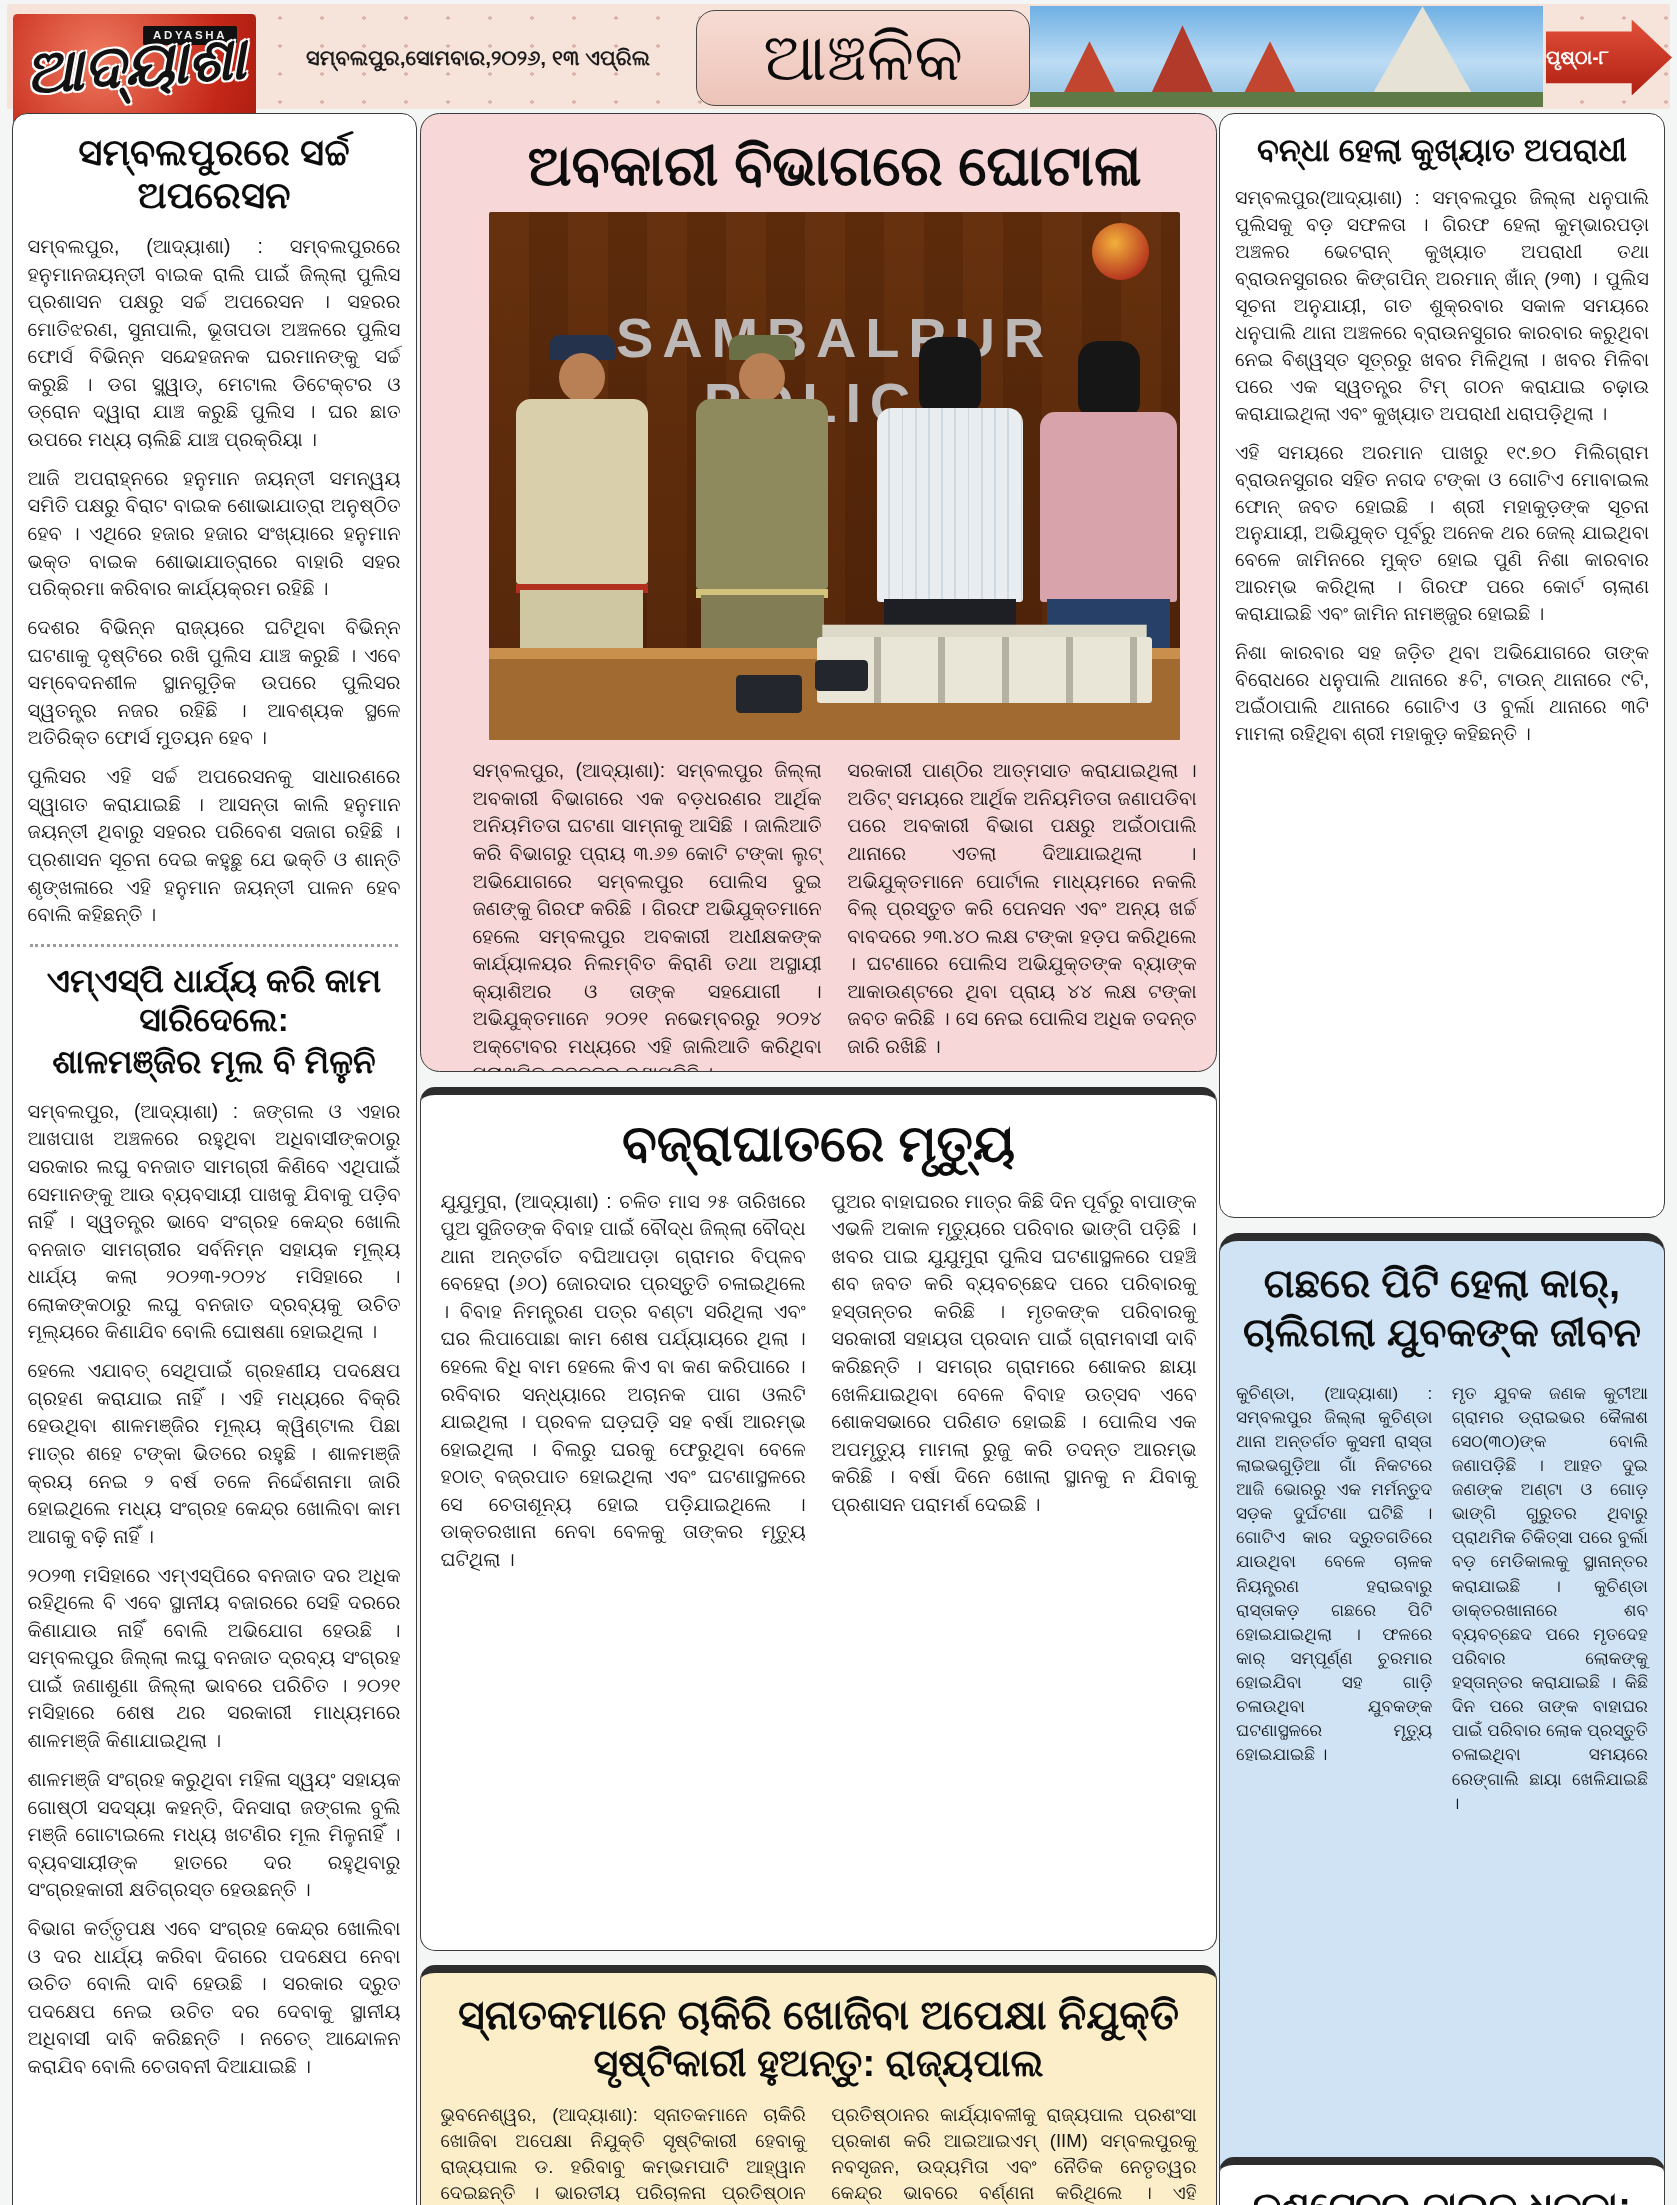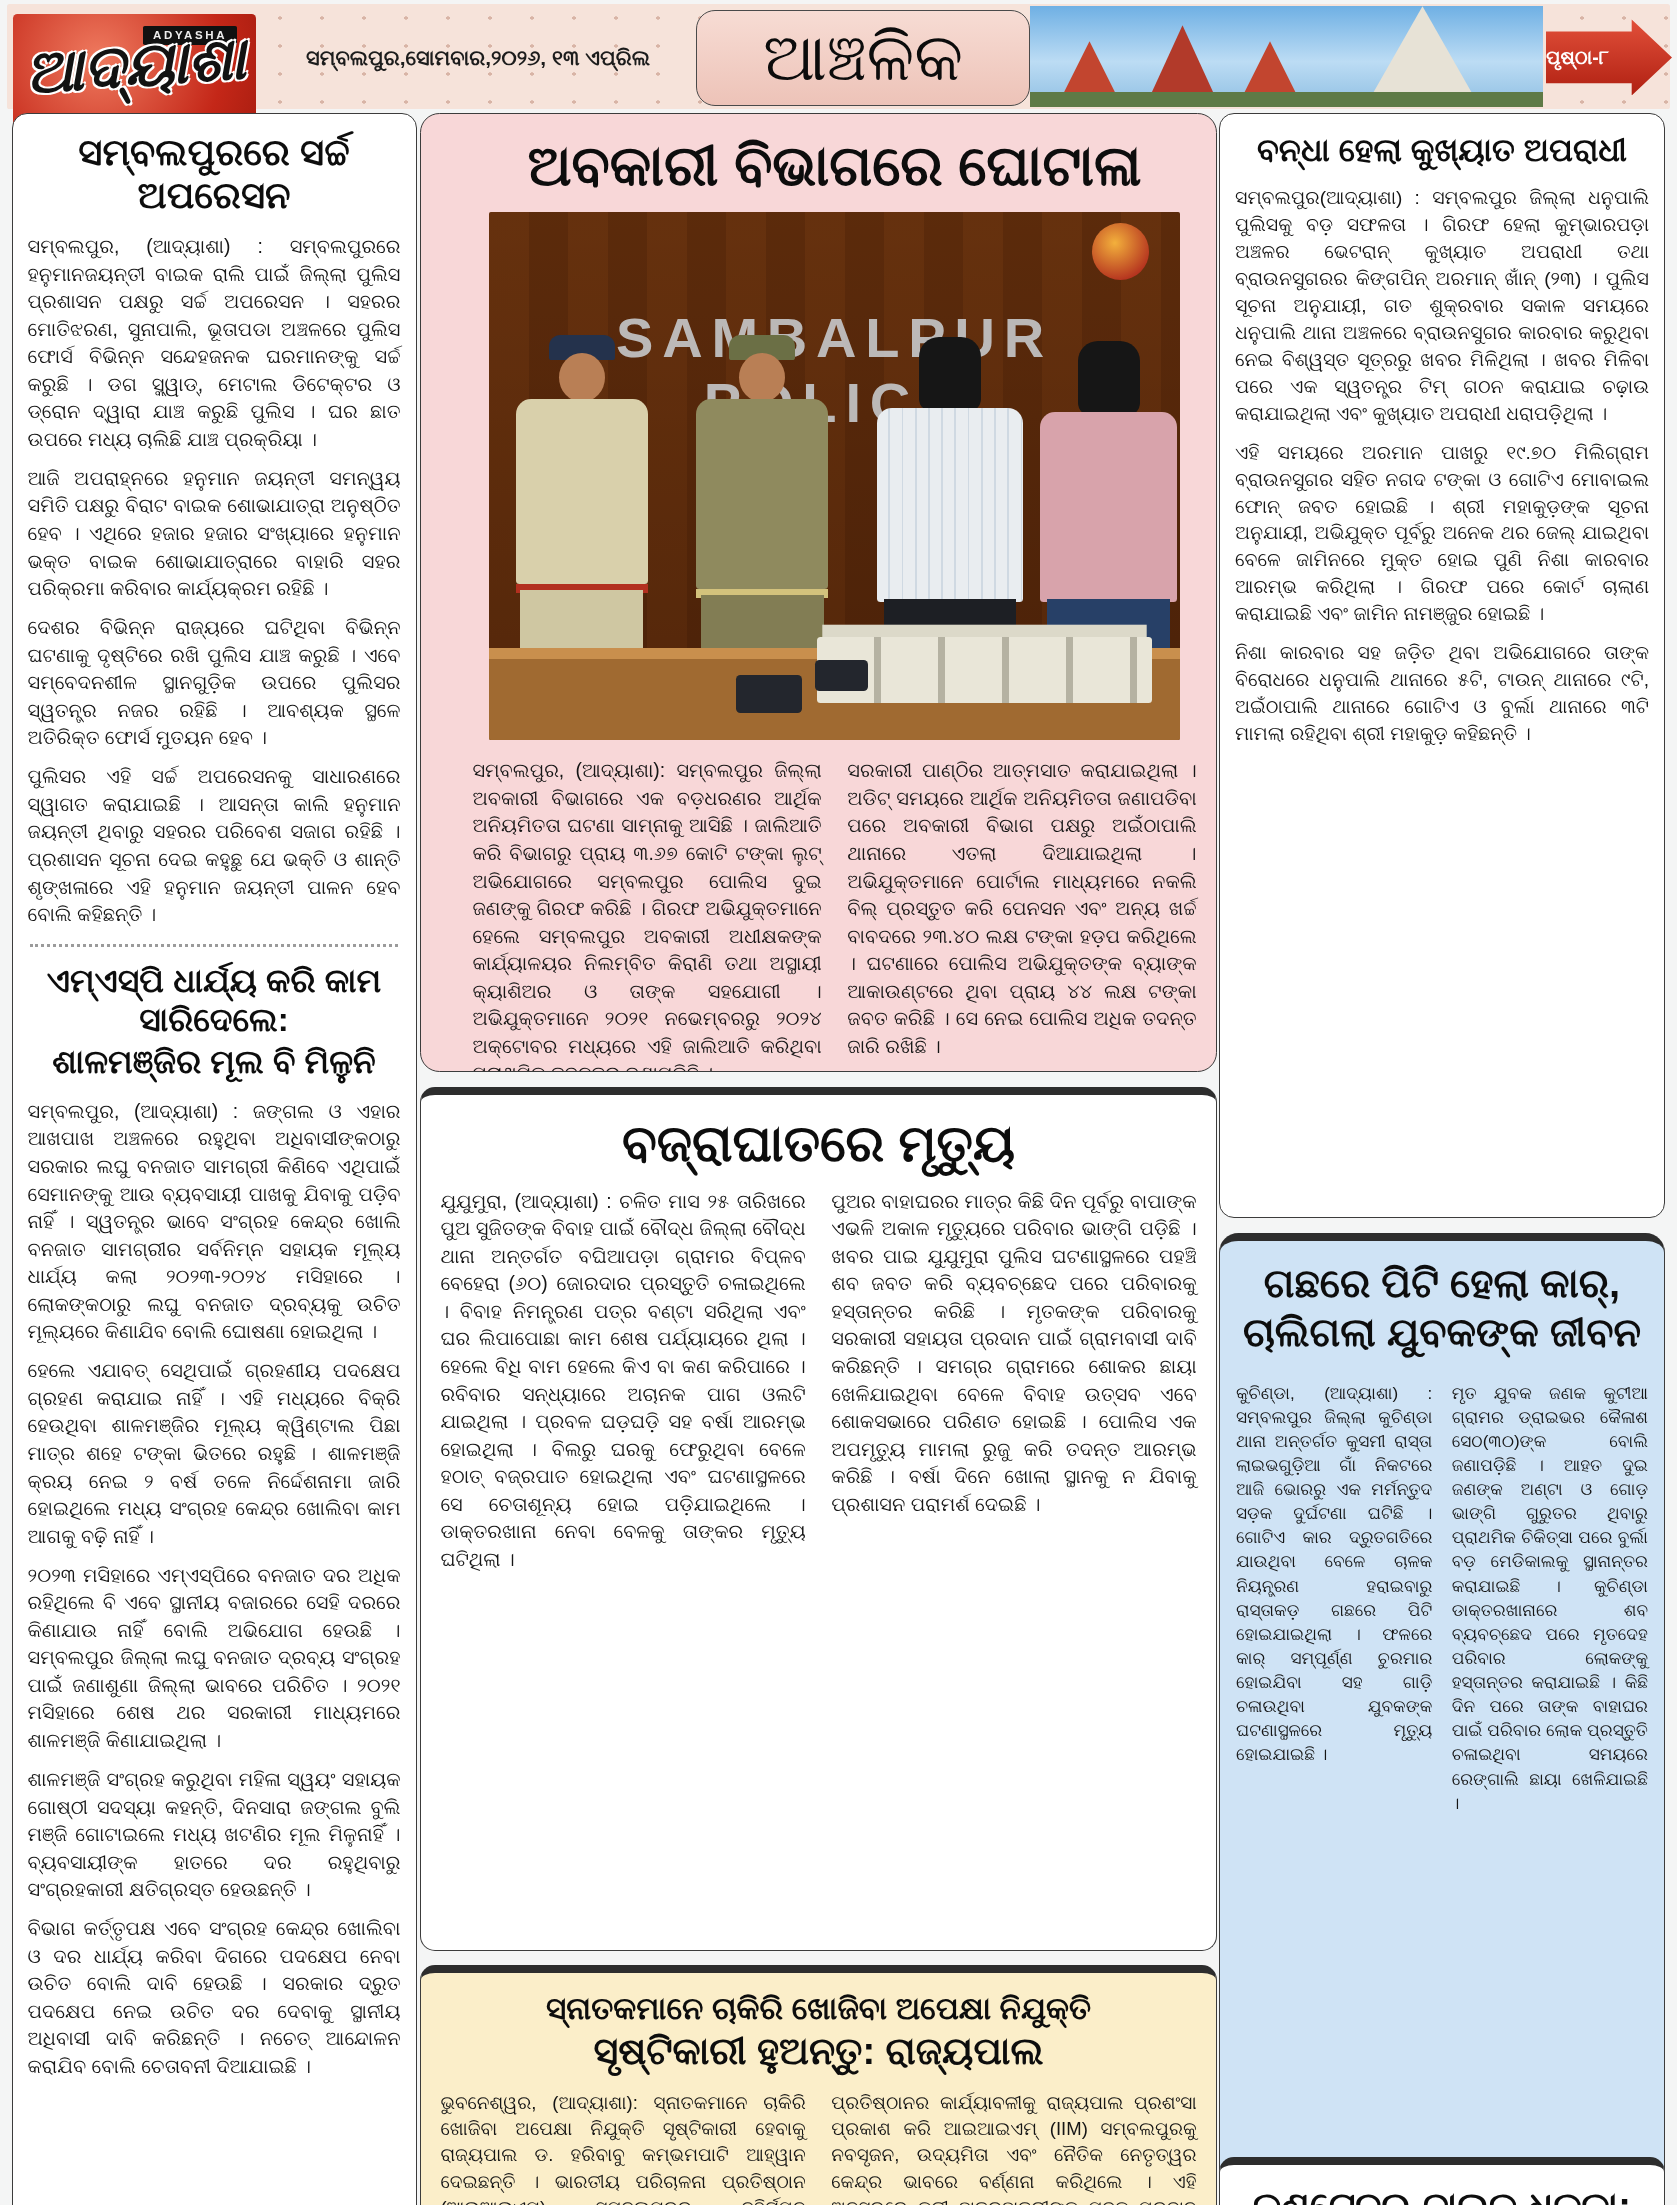--- a/index.html
+++ b/index.html
@@ -172,21 +172,21 @@
 
   <div class="card topbar" style="left:420px;top:1087px;width:797px;height:864px;">
     <div class="headline" style="font-size:51px;margin:19.4px 13.2px 13.2px 13.2px;">ବଜ୍ରାଘାତରେ ମୃତ୍ୟୁ</div>
     <div class="body-text cols2" style="padding:0 19.4px;">
       <p>ଯୁଯୁମୁରା, (ଆଦ୍ୟାଶା) : ଚଳିତ ମାସ ୨୫ ତାରିଖରେ ପୁଅ ସୁଜିତଙ୍କ ବିବାହ ପାଇଁ ବୌଦ୍ଧ ଜିଲ୍ଲା ବୌଦ୍ଧ ଥାନା ଅନ୍ତର୍ଗତ ବଘିଆପଡ଼ା ଗ୍ରାମର ବିପ୍ଳବ ବେହେରା (୬୦) ଜୋରଦାର ପ୍ରସ୍ତୁତି ଚଳାଇଥିଲେ । ବିବାହ ନିମନ୍ତ୍ରଣ ପତ୍ର ବଣ୍ଟା ସରିଥିଲା ଏବଂ ଘର ଲିପାପୋଛା କାମ ଶେଷ ପର୍ଯ୍ୟାୟରେ ଥିଲା । ହେଲେ ବିଧି ବାମ ହେଲେ କିଏ ବା କଣ କରିପାରେ । ରବିବାର ସନ୍ଧ୍ୟାରେ ଅଚାନକ ପାଗ ଓଲଟି ଯାଇଥିଲା । ପ୍ରବଳ ଘଡ଼ଘଡ଼ି ସହ ବର୍ଷା ଆରମ୍ଭ ହୋଇଥିଲା । ବିଲରୁ ଘରକୁ ଫେରୁଥିବା ବେଳେ ହଠାତ୍ ବଜ୍ରପାତ ହୋଇଥିଲା ଏବଂ ଘଟଣାସ୍ଥଳରେ ସେ ଚେତାଶୂନ୍ୟ ହୋଇ ପଡ଼ିଯାଇଥିଲେ । ଡାକ୍ତରଖାନା ନେବା ବେଳକୁ ତାଙ୍କର ମୃତ୍ୟୁ ଘଟିଥିଲା ।</p>
       <p>ପୁଅର ବାହାଘରର ମାତ୍ର କିଛି ଦିନ ପୂର୍ବରୁ ବାପାଙ୍କ ଏଭଳି ଅକାଳ ମୃତ୍ୟୁରେ ପରିବାର ଭାଙ୍ଗି ପଡ଼ିଛି । ଖବର ପାଇ ଯୁଯୁମୁରା ପୁଲିସ ଘଟଣାସ୍ଥଳରେ ପହଞ୍ଚି ଶବ ଜବତ କରି ବ୍ୟବଚ୍ଛେଦ ପରେ ପରିବାରକୁ ହସ୍ତାନ୍ତର କରିଛି । ମୃତକଙ୍କ ପରିବାରକୁ ସରକାରୀ ସହାୟତା ପ୍ରଦାନ ପାଇଁ ଗ୍ରାମବାସୀ ଦାବି କରିଛନ୍ତି । ସମଗ୍ର ଗ୍ରାମରେ ଶୋକର ଛାୟା ଖେଳିଯାଇଥିବା ବେଳେ ବିବାହ ଉତ୍ସବ ଏବେ ଶୋକସଭାରେ ପରିଣତ ହୋଇଛି । ପୋଲିସ ଏକ ଅପମୃତ୍ୟୁ ମାମଲା ରୁଜୁ କରି ତଦନ୍ତ ଆରମ୍ଭ କରିଛି । ବର୍ଷା ଦିନେ ଖୋଲା ସ୍ଥାନକୁ ନ ଯିବାକୁ ପ୍ରଶାସନ ପରାମର୍ଶ ଦେଇଛି ।</p>
     </div>
   </div>
 
   <div class="card yellow topbar" style="left:420px;top:1965px;width:797px;height:748px;">
-    <div class="headline" style="font-size:31px;margin:17.6px 17.6px 1.8px 17.6px;">ସ୍ନାତକମାନେ ଚାକିରି ଖୋଜିବା ଅପେକ୍ଷା ନିଯୁକ୍ତି</div>
+    <div class="headline" style="font-size:41px;margin:17.6px 17.6px 1.8px 17.6px;">ସ୍ନାତକମାନେ ଚାକିରି ଖୋଜିବା ଅପେକ୍ଷା ନିଯୁକ୍ତି</div>
     <div class="headline" style="font-size:38px;margin:0 17.6px 16px 17.6px;">ସୃଷ୍ଟିକାରୀ ହୁଅନ୍ତୁ: ରାଜ୍ୟପାଲ</div>
     <div class="body-text cols2" style="padding:0 19.4px;font-size:18.5px;">
       <p>ଭୁବନେଶ୍ୱର, (ଆଦ୍ୟାଶା): ସ୍ନାତକମାନେ ଚାକିରି ଖୋଜିବା ଅପେକ୍ଷା ନିଯୁକ୍ତି ସୃଷ୍ଟିକାରୀ ହେବାକୁ ରାଜ୍ୟପାଲ ଡ. ହରିବାବୁ କମ୍ଭମପାଟି ଆହ୍ୱାନ ଦେଇଛନ୍ତି । ଭାରତୀୟ ପରିଚାଳନା ପ୍ରତିଷ୍ଠାନ (ଆଇଆଇଏମ୍) ସମ୍ବଲପୁରର ବହିର୍ଗମନ ସମାରୋହରେ ଯୋଗ ଦେଇ ସେ ବିଦାୟୀ ଛାତ୍ରଛାତ୍ରୀଙ୍କୁ ଉଦବୋଧନ ଦେଇଥିଲେ । ସଫଳ ଉଦ୍ୟୋଗୀ ହୋଇ ଦେଶର ଅର୍ଥନୈତିକ ପ୍ରଗତିରେ ସହାୟକ ହେବାକୁ ସେ ପରାମର୍ଶ ଦେଇଥିଲେ ।</p>
       <p>ପ୍ରତିଷ୍ଠାନର କାର୍ଯ୍ୟାବଳୀକୁ ରାଜ୍ୟପାଲ ପ୍ରଶଂସା ପ୍ରକାଶ କରି ଆଇଆଇଏମ୍ (IIM) ସମ୍ବଲପୁରକୁ ନବସୃଜନ, ଉଦ୍ୟମିତା ଏବଂ ନୈତିକ ନେତୃତ୍ୱର କେନ୍ଦ୍ର ଭାବରେ ବର୍ଣ୍ଣନା କରିଥିଲେ । ଏହି ଅବସରରେ କୃତୀ ଛାତ୍ରଛାତ୍ରୀଙ୍କୁ ପଦକ ପ୍ରଦାନ କରାଯାଇଥିଲା । ଶିକ୍ଷା, ଗବେଷଣା, ପରାମର୍ଶ ଏବଂ ନୀତି ସମର୍ଥନର କ୍ଷେତ୍ରରେ ପ୍ରତିଷ୍ଠାନ ଉଲ୍ଲେଖନୀୟ ସଫଳତା ହାସଲ କରିଛି ଏବଂ ଏହା ଦୃଢ଼ ଆଲୁମ୍ନି ଇକୋସିଷ୍ଟମ୍ ଦ୍ୱାରା ସମର୍ଥିତ ହୋଇଛି ବୋଲି କହିଥିଲେ ।</p>
     </div>
   </div>
 
   <div class="card pad" style="left:1219px;top:113px;width:446px;height:1105px;">
     <div class="headline" style="font-size:32px;margin:5.3px 0 16px 0;">ବନ୍ଧା ହେଲା କୁଖ୍ୟାତ ଅପରାଧୀ</div>
     <div class="body-text" style="font-size:19px;">

